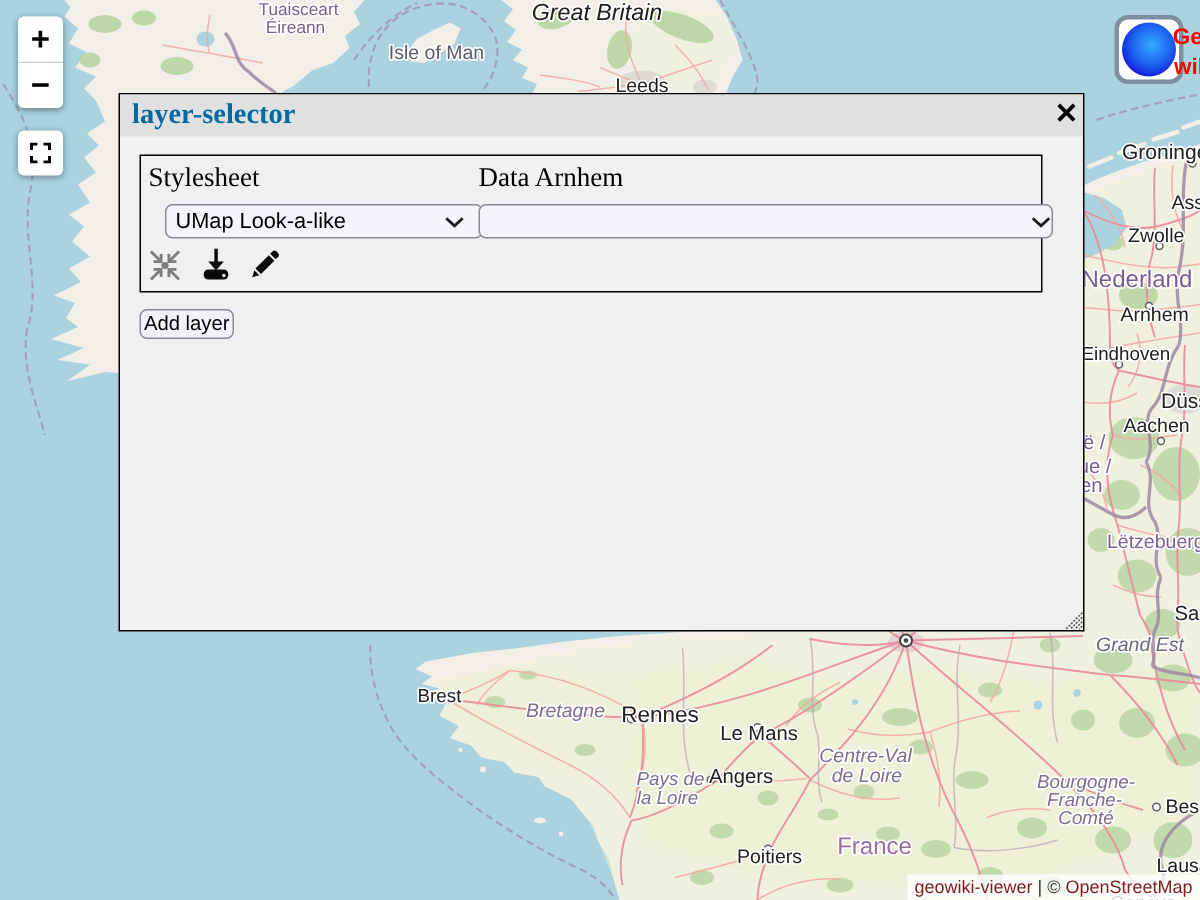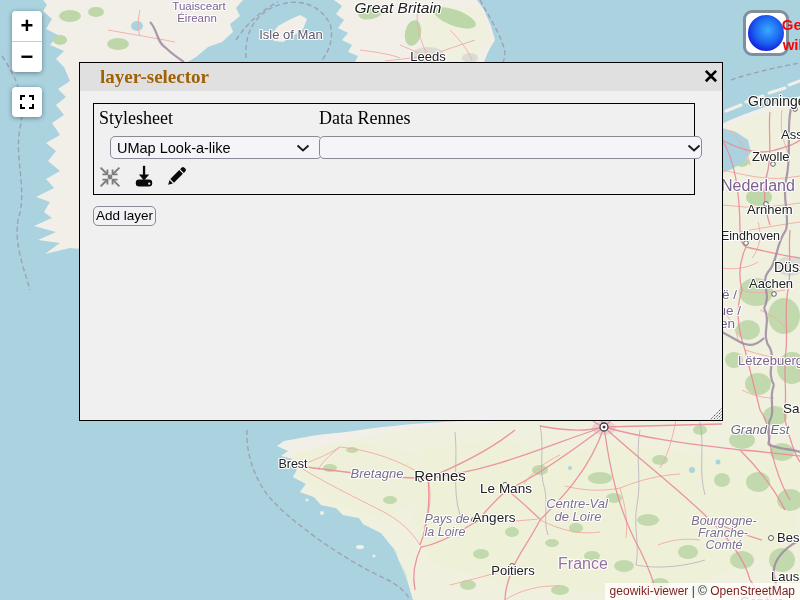--- a/index.html
+++ b/index.html
@@ -25,22 +25,22 @@
   .logo .t1{top:4px;}
   .logo .t2{top:24px;}
   
   .attrib{position:absolute;right:0;bottom:0;background:rgba(255,255,255,0.8);
     font:12px/17px "Liberation Sans",sans-serif;color:#333;padding:0 5px 0 5px;height:17px;}
   .attrib a{color:#7f1d1d;text-decoration:none;}
   
   .dialog{position:absolute;left:79px;top:62px;width:642px;height:357px;
     background:#f0f0f0;border:1px solid #000;}
   .titlebar{height:28px;background:#e0e0e0;position:relative;}
-  .titlebar .title{position:absolute;left:20px;top:0;
-    font:bold 19px/28px "Liberation Serif",serif;color:#a16207;}
+  .titlebar .title{position:absolute;left:8px;top:0;
+    font:bold 19px/28px "Liberation Serif",serif;color:#0369a1;}
   .titlebar .close{position:absolute;right:3px;top:1px;font:bold 19px/26px "Liberation Sans",sans-serif;color:#000;}
     .fbox{position:absolute;left:13px;top:40px;width:602px;height:92px;border:1px solid #000;box-sizing:border-box;}
   .flabel{position:absolute;top:4px;font:18px "Liberation Serif",serif;color:#000;}
   select.sel{position:absolute;top:32px;height:23px;border:1px solid #8a8a96;border-radius:5px;
     background:#f5f4f9;font:14.5px "Liberation Sans",sans-serif;color:#000;
     -webkit-appearance:none;appearance:none;padding:0 0 0 6px;}
   .chev{position:absolute;top:40px;pointer-events:none;}
   .iconrow{position:absolute;left:0;top:0;width:100%;height:100%;}
   .iconrow svg{position:absolute;}
   .addbtn{position:absolute;left:13px;top:143px;width:63px;height:20px;background:#f2f1f6;
@@ -322,21 +322,21 @@
 
 <div class="attrib"><a>geowiki-viewer</a> | © <a>OpenStreetMap</a></div>
 
 <div class="dialog">
   <div class="titlebar">
       <span class="title">layer-selector</span>
       <span class="close">✕</span>
     </div>
   <div class="fbox">
     <span class="flabel" style="left:5px;">Stylesheet</span>
-    <span class="flabel" style="left:225px;">Data Rennes</span>
+    <span class="flabel" style="left:225px;">Data Arnhem</span>
     <select class="sel" style="left:16px;width:212px;"><option>UMap Look-a-like</option></select>
     <select class="sel" style="left:225px;width:383px;"></select>
     <svg class="chev" style="left:202px;" width="14" height="8" viewBox="0 0 14 8">
         <path d="M1.5 1.5 L7 6.5 L12.5 1.5" fill="none" stroke="#1a1a1a" stroke-width="1.9"></path>
       </svg>
     <svg class="chev" style="left:593px;" width="14" height="8" viewBox="0 0 14 8">
         <path d="M1.5 1.5 L7 6.5 L12.5 1.5" fill="none" stroke="#1a1a1a" stroke-width="1.9"></path>
       </svg>
     <div class="iconrow">
 

